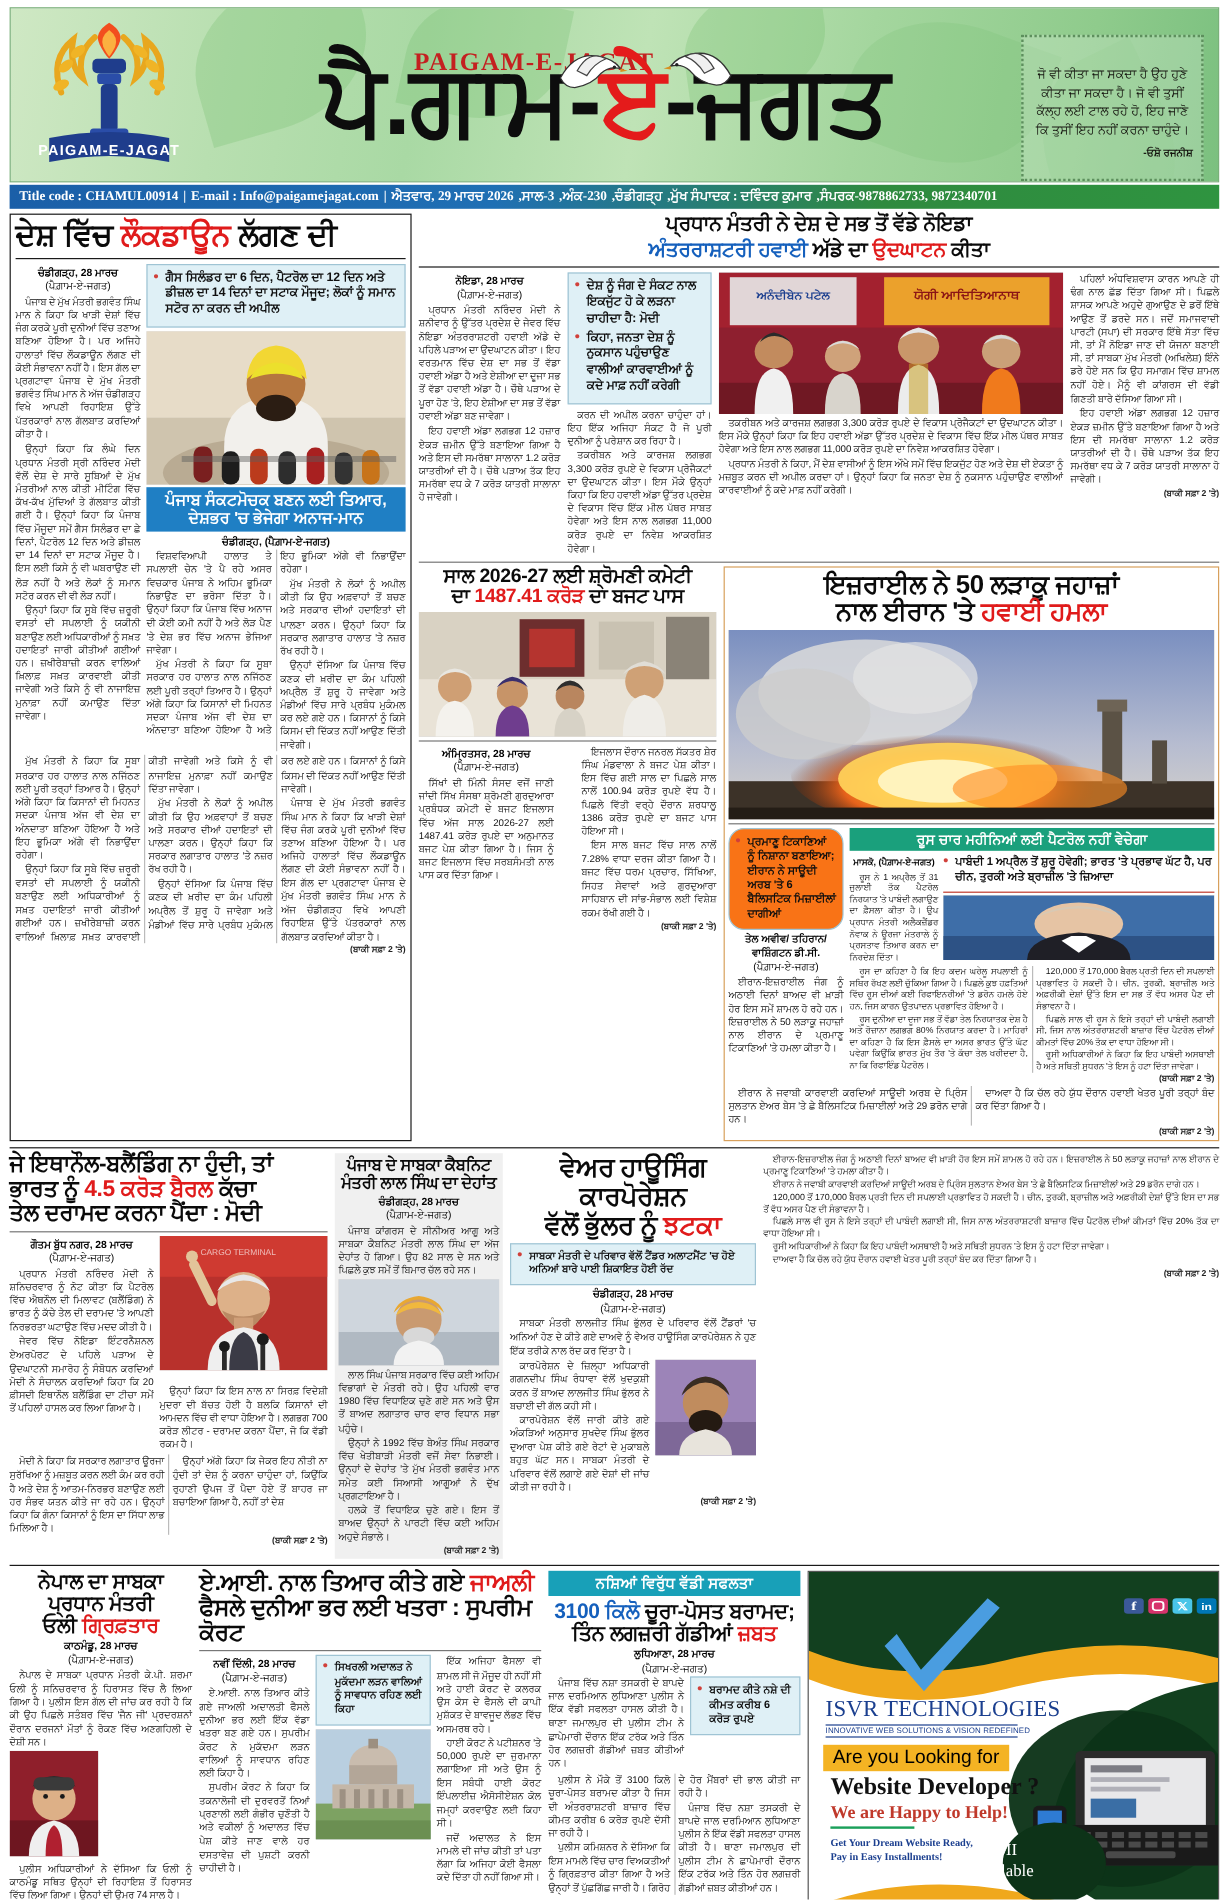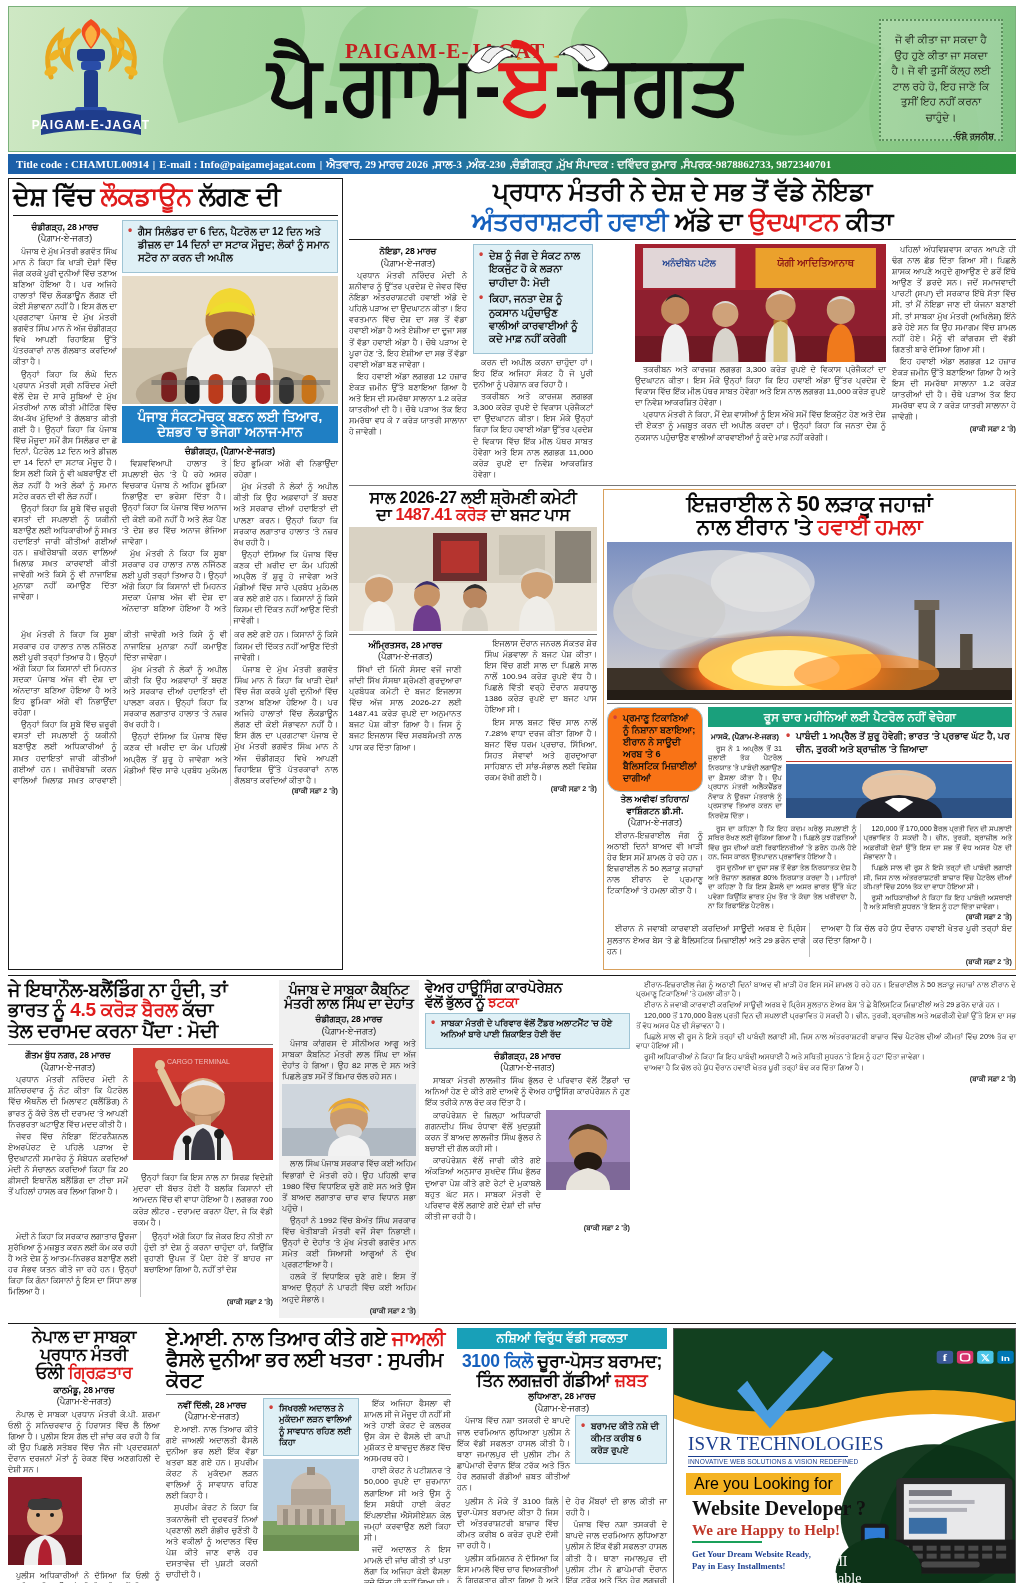--- a/index.html
+++ b/index.html
@@ -41,22 +41,22 @@
     font-size:82px; line-height:96px; color:#0d0d0d;
     letter-spacing:-1px; white-space:nowrap;
   }
   .mh-title .red { color:#e41b1b; }
   .dove { position:absolute; width:66px; height:48px; }
   .dove svg { width:100%; height:100%; }
   .dove-a { left:300px; top:24px; }
   .dove-b { left:392px; top:22px; transform:scaleX(-1); }
 
   .mh-quote {
-    position:absolute; right:12px; top:12px; width:124px; height:122px;
-    border:2px dotted #5d8f5d; padding:11px 7px 4px;
+    position:absolute; right:12px; top:22px; width:152px; height:122px;
+    border:2px dotted #5d8f5d; padding:24px 7px 4px;
     background:rgba(255,255,255,.22);
   }
   .mh-quote p {
     font-size:10.5px; line-height:15.6px; text-align:center; color:#15150f;
     font-family:"Liberation Sans", sans-serif;
   }
   .mh-quote .attr { font-size:8.5px; text-align:right; margin-top:3px; font-weight:bold; }
 
   
   .infobar {
@@ -266,21 +266,21 @@
         <p>ਉਨ੍ਹਾਂ ਕਿਹਾ ਕਿ ਸੂਬੇ ਵਿੱਚ ਜ਼ਰੂਰੀ ਵਸਤਾਂ ਦੀ ਸਪਲਾਈ ਨੂੰ ਯਕੀਨੀ ਬਣਾਉਣ ਲਈ ਅਧਿਕਾਰੀਆਂ ਨੂੰ ਸਖ਼ਤ ਹਦਾਇਤਾਂ ਜਾਰੀ ਕੀਤੀਆਂ ਗਈਆਂ ਹਨ। ਜ਼ਖੀਰੇਬਾਜ਼ੀ ਕਰਨ ਵਾਲਿਆਂ ਖ਼ਿਲਾਫ਼ ਸਖ਼ਤ ਕਾਰਵਾਈ ਕੀਤੀ ਜਾਵੇਗੀ ਅਤੇ ਕਿਸੇ ਨੂੰ ਵੀ ਨਾਜਾਇਜ਼ ਮੁਨਾਫ਼ਾ ਨਹੀਂ ਕਮਾਉਣ ਦਿੱਤਾ ਜਾਵੇਗਾ।</p>
         <p>ਮੁੱਖ ਮੰਤਰੀ ਨੇ ਲੋਕਾਂ ਨੂੰ ਅਪੀਲ ਕੀਤੀ ਕਿ ਉਹ ਅਫ਼ਵਾਹਾਂ ਤੋਂ ਬਚਣ ਅਤੇ ਸਰਕਾਰ ਦੀਆਂ ਹਦਾਇਤਾਂ ਦੀ ਪਾਲਣਾ ਕਰਨ। ਉਨ੍ਹਾਂ ਕਿਹਾ ਕਿ ਸਰਕਾਰ ਲਗਾਤਾਰ ਹਾਲਾਤ 'ਤੇ ਨਜ਼ਰ ਰੱਖ ਰਹੀ ਹੈ।</p>
         <p>ਉਨ੍ਹਾਂ ਦੱਸਿਆ ਕਿ ਪੰਜਾਬ ਵਿੱਚ ਕਣਕ ਦੀ ਖ਼ਰੀਦ ਦਾ ਕੰਮ ਪਹਿਲੀ ਅਪ੍ਰੈਲ ਤੋਂ ਸ਼ੁਰੂ ਹੋ ਜਾਵੇਗਾ ਅਤੇ ਮੰਡੀਆਂ ਵਿੱਚ ਸਾਰੇ ਪ੍ਰਬੰਧ ਮੁਕੰਮਲ ਕਰ ਲਏ ਗਏ ਹਨ। ਕਿਸਾਨਾਂ ਨੂੰ ਕਿਸੇ ਕਿਸਮ ਦੀ ਦਿੱਕਤ ਨਹੀਂ ਆਉਣ ਦਿੱਤੀ ਜਾਵੇਗੀ।</p>
         <p>ਪੰਜਾਬ ਦੇ ਮੁੱਖ ਮੰਤਰੀ ਭਗਵੰਤ ਸਿੰਘ ਮਾਨ ਨੇ ਕਿਹਾ ਕਿ ਖਾੜੀ ਦੇਸ਼ਾਂ ਵਿੱਚ ਜੰਗ ਕਰਕੇ ਪੂਰੀ ਦੁਨੀਆਂ ਵਿੱਚ ਤਣਾਅ ਬਣਿਆ ਹੋਇਆ ਹੈ। ਪਰ ਅਜਿਹੇ ਹਾਲਾਤਾਂ ਵਿੱਚ ਲੌਕਡਾਊਨ ਲੱਗਣ ਦੀ ਕੋਈ ਸੰਭਾਵਨਾ ਨਹੀਂ ਹੈ। ਇਸ ਗੱਲ ਦਾ ਪ੍ਰਗਟਾਵਾ ਪੰਜਾਬ ਦੇ ਮੁੱਖ ਮੰਤਰੀ ਭਗਵੰਤ ਸਿੰਘ ਮਾਨ ਨੇ ਅੱਜ ਚੰਡੀਗੜ੍ਹ ਵਿਖੇ ਆਪਣੀ ਰਿਹਾਇਸ਼ ਉੱਤੇ ਪੱਤਰਕਾਰਾਂ ਨਾਲ ਗੱਲਬਾਤ ਕਰਦਿਆਂ ਕੀਤਾ ਹੈ।</p>
       </div>
       <div class="jump">(ਬਾਕੀ ਸਫ਼ਾ 2 'ਤੇ)</div>
     </div>
 
     <div style="flex:1;">
 
-      <div class="hl" style="font-size:25px; text-align:center;">
+      <div class="hl" style="font-size:17px; text-align:center;">
         <div>ਪ੍ਰਧਾਨ ਮੰਤਰੀ ਨੇ ਦੇਸ਼ ਦੇ ਸਭ ਤੋਂ ਵੱਡੇ ਨੋਇਡਾ</div>
         <div style="margin-top:3px;"><span class="blue">ਅੰਤਰਰਾਸ਼ਟਰੀ ਹਵਾਈ</span><span> ਅੱਡੇ ਦਾ </span><span class="red">ਉਦਘਾਟਨ</span><span> ਕੀਤਾ</span></div>
       </div>
       <div class="rule"></div>
 
       <div style="display:flex; gap:6px;">
 
         <div style="width:118px;">
           <div class="dline">
             <span>ਨੋਇਡਾ, 28 ਮਾਰਚ</span><br>
@@ -298,21 +298,21 @@
               <li>ਦੇਸ਼ ਨੂੰ ਜੰਗ ਦੇ ਸੰਕਟ ਨਾਲ ਇਕਜੁੱਟ ਹੋ ਕੇ ਲੜਨਾ ਚਾਹੀਦਾ ਹੈ: ਮੋਦੀ</li>
               <li>ਕਿਹਾ, ਜਨਤਾ ਦੇਸ਼ ਨੂੰ ਨੁਕਸਾਨ ਪਹੁੰਚਾਉਣ ਵਾਲੀਆਂ ਕਾਰਵਾਈਆਂ ਨੂੰ ਕਦੇ ਮਾਫ਼ ਨਹੀਂ ਕਰੇਗੀ</li>
             </ul>
           </div>
           <div class="body-txt" style="margin-top:3px;">
             <p>ਕਰਨ ਦੀ ਅਪੀਲ ਕਰਨਾ ਚਾਹੁੰਦਾ ਹਾਂ। ਇਹ ਇੱਕ ਅਜਿਹਾ ਸੰਕਟ ਹੈ ਜੋ ਪੂਰੀ ਦੁਨੀਆ ਨੂੰ ਪਰੇਸ਼ਾਨ ਕਰ ਰਿਹਾ ਹੈ।</p>
             <p>ਤਕਰੀਬਨ ਅਤੇ ਕਾਰਜਸ਼ ਲਗਭਗ 3,300 ਕਰੋੜ ਰੁਪਏ ਦੇ ਵਿਕਾਸ ਪ੍ਰੋਜੈਕਟਾਂ ਦਾ ਉਦਘਾਟਨ ਕੀਤਾ। ਇਸ ਮੌਕੇ ਉਨ੍ਹਾਂ ਕਿਹਾ ਕਿ ਇਹ ਹਵਾਈ ਅੱਡਾ ਉੱਤਰ ਪ੍ਰਦੇਸ਼ ਦੇ ਵਿਕਾਸ ਵਿੱਚ ਇੱਕ ਮੀਲ ਪੱਥਰ ਸਾਬਤ ਹੋਵੇਗਾ ਅਤੇ ਇਸ ਨਾਲ ਲਗਭਗ 11,000 ਕਰੋੜ ਰੁਪਏ ਦਾ ਨਿਵੇਸ਼ ਆਕਰਸ਼ਿਤ ਹੋਵੇਗਾ।</p>
           </div>
         </div>
 
-        <div style="flex:1;margin-left:36px;">
+        <div style="flex:1;">
           <div class="photo" style="height:118px;">
             <svg viewBox="0 0 250 118" preserveAspectRatio="none">
               <rect width="250" height="118" fill="#8e1f2f"></rect>
               <rect width="250" height="46" fill="#a3212f"></rect>
               <rect x="8" y="4" width="92" height="40" fill="#e6e6e6" opacity=".92"></rect>
               <text x="54" y="22" font-size="9" fill="#1c3f8f" text-anchor="middle" font-weight="bold" font-family="Liberation Sans, sans-serif">ਅਨੰਦੀਬੇਨ ਪਟੇਲ</text>
               <rect x="120" y="4" width="120" height="40" fill="#efa92c" opacity=".95"></rect>
               <text x="180" y="22" font-size="10" fill="#8b1515" text-anchor="middle" font-weight="bold" font-family="Liberation Sans, sans-serif">ਯੋਗੀ ਆਦਿਤਿਆਨਾਥ</text>
               <rect x="0" y="92" width="250" height="26" fill="#701823"></rect>
               <g>
@@ -582,21 +582,21 @@
       </div>
       <div class="body-txt">
         <p>ਲਾਲ ਸਿੰਘ ਪੰਜਾਬ ਸਰਕਾਰ ਵਿੱਚ ਕਈ ਅਹਿਮ ਵਿਭਾਗਾਂ ਦੇ ਮੰਤਰੀ ਰਹੇ। ਉਹ ਪਹਿਲੀ ਵਾਰ 1980 ਵਿੱਚ ਵਿਧਾਇਕ ਚੁਣੇ ਗਏ ਸਨ ਅਤੇ ਉਸ ਤੋਂ ਬਾਅਦ ਲਗਾਤਾਰ ਚਾਰ ਵਾਰ ਵਿਧਾਨ ਸਭਾ ਪਹੁੰਚੇ।</p>
         <p>ਉਨ੍ਹਾਂ ਨੇ 1992 ਵਿੱਚ ਬੇਅੰਤ ਸਿੰਘ ਸਰਕਾਰ ਵਿੱਚ ਖੇਤੀਬਾੜੀ ਮੰਤਰੀ ਵਜੋਂ ਸੇਵਾ ਨਿਭਾਈ। ਉਨ੍ਹਾਂ ਦੇ ਦੇਹਾਂਤ 'ਤੇ ਮੁੱਖ ਮੰਤਰੀ ਭਗਵੰਤ ਮਾਨ ਸਮੇਤ ਕਈ ਸਿਆਸੀ ਆਗੂਆਂ ਨੇ ਦੁੱਖ ਪ੍ਰਗਟਾਇਆ ਹੈ।</p>
         <p>ਹਲਕੇ ਤੋਂ ਵਿਧਾਇਕ ਚੁਣੇ ਗਏ। ਇਸ ਤੋਂ ਬਾਅਦ ਉਨ੍ਹਾਂ ਨੇ ਪਾਰਟੀ ਵਿੱਚ ਕਈ ਅਹਿਮ ਅਹੁਦੇ ਸੰਭਾਲੇ।</p>
       </div>
       <div class="jump">(ਬਾਕੀ ਸਫ਼ਾ 2 'ਤੇ)</div>
     </div>
 
     <div style="width:205px;">
-      <div class="hl" style="font-size:14px; text-align:left;">
+      <div class="hl" style="font-size:22px; text-align:center;font-family:Liberation Serif, serif;">
         <div>ਵੇਅਰ ਹਾਊਸਿੰਗ ਕਾਰਪੋਰੇਸ਼ਨ</div>
         <div><span>ਵੱਲੋਂ ਭੁੱਲਰ ਨੂੰ </span><span class="red">ਝਟਕਾ</span></div>
       </div>
       <div class="bulletbox" style="margin-top:3px;">
         <ul>
             <li style="font-size:8.6px; line-height:11.4px;">ਸਾਬਕਾ ਮੰਤਰੀ ਦੇ ਪਰਿਵਾਰ ਵੱਲੋਂ ਟੈਂਡਰ ਅਲਾਟਮੈਂਟ 'ਚ ਹੋਏ ਅਨਿਆਂ ਬਾਰੇ ਪਾਈ ਸ਼ਿਕਾਇਤ ਹੋਈ ਰੱਦ</li>
           </ul>
       </div>
       <div class="dline" style="margin-top:2px;">
         <span>ਚੰਡੀਗੜ੍ਹ, 28 ਮਾਰਚ</span><br>

